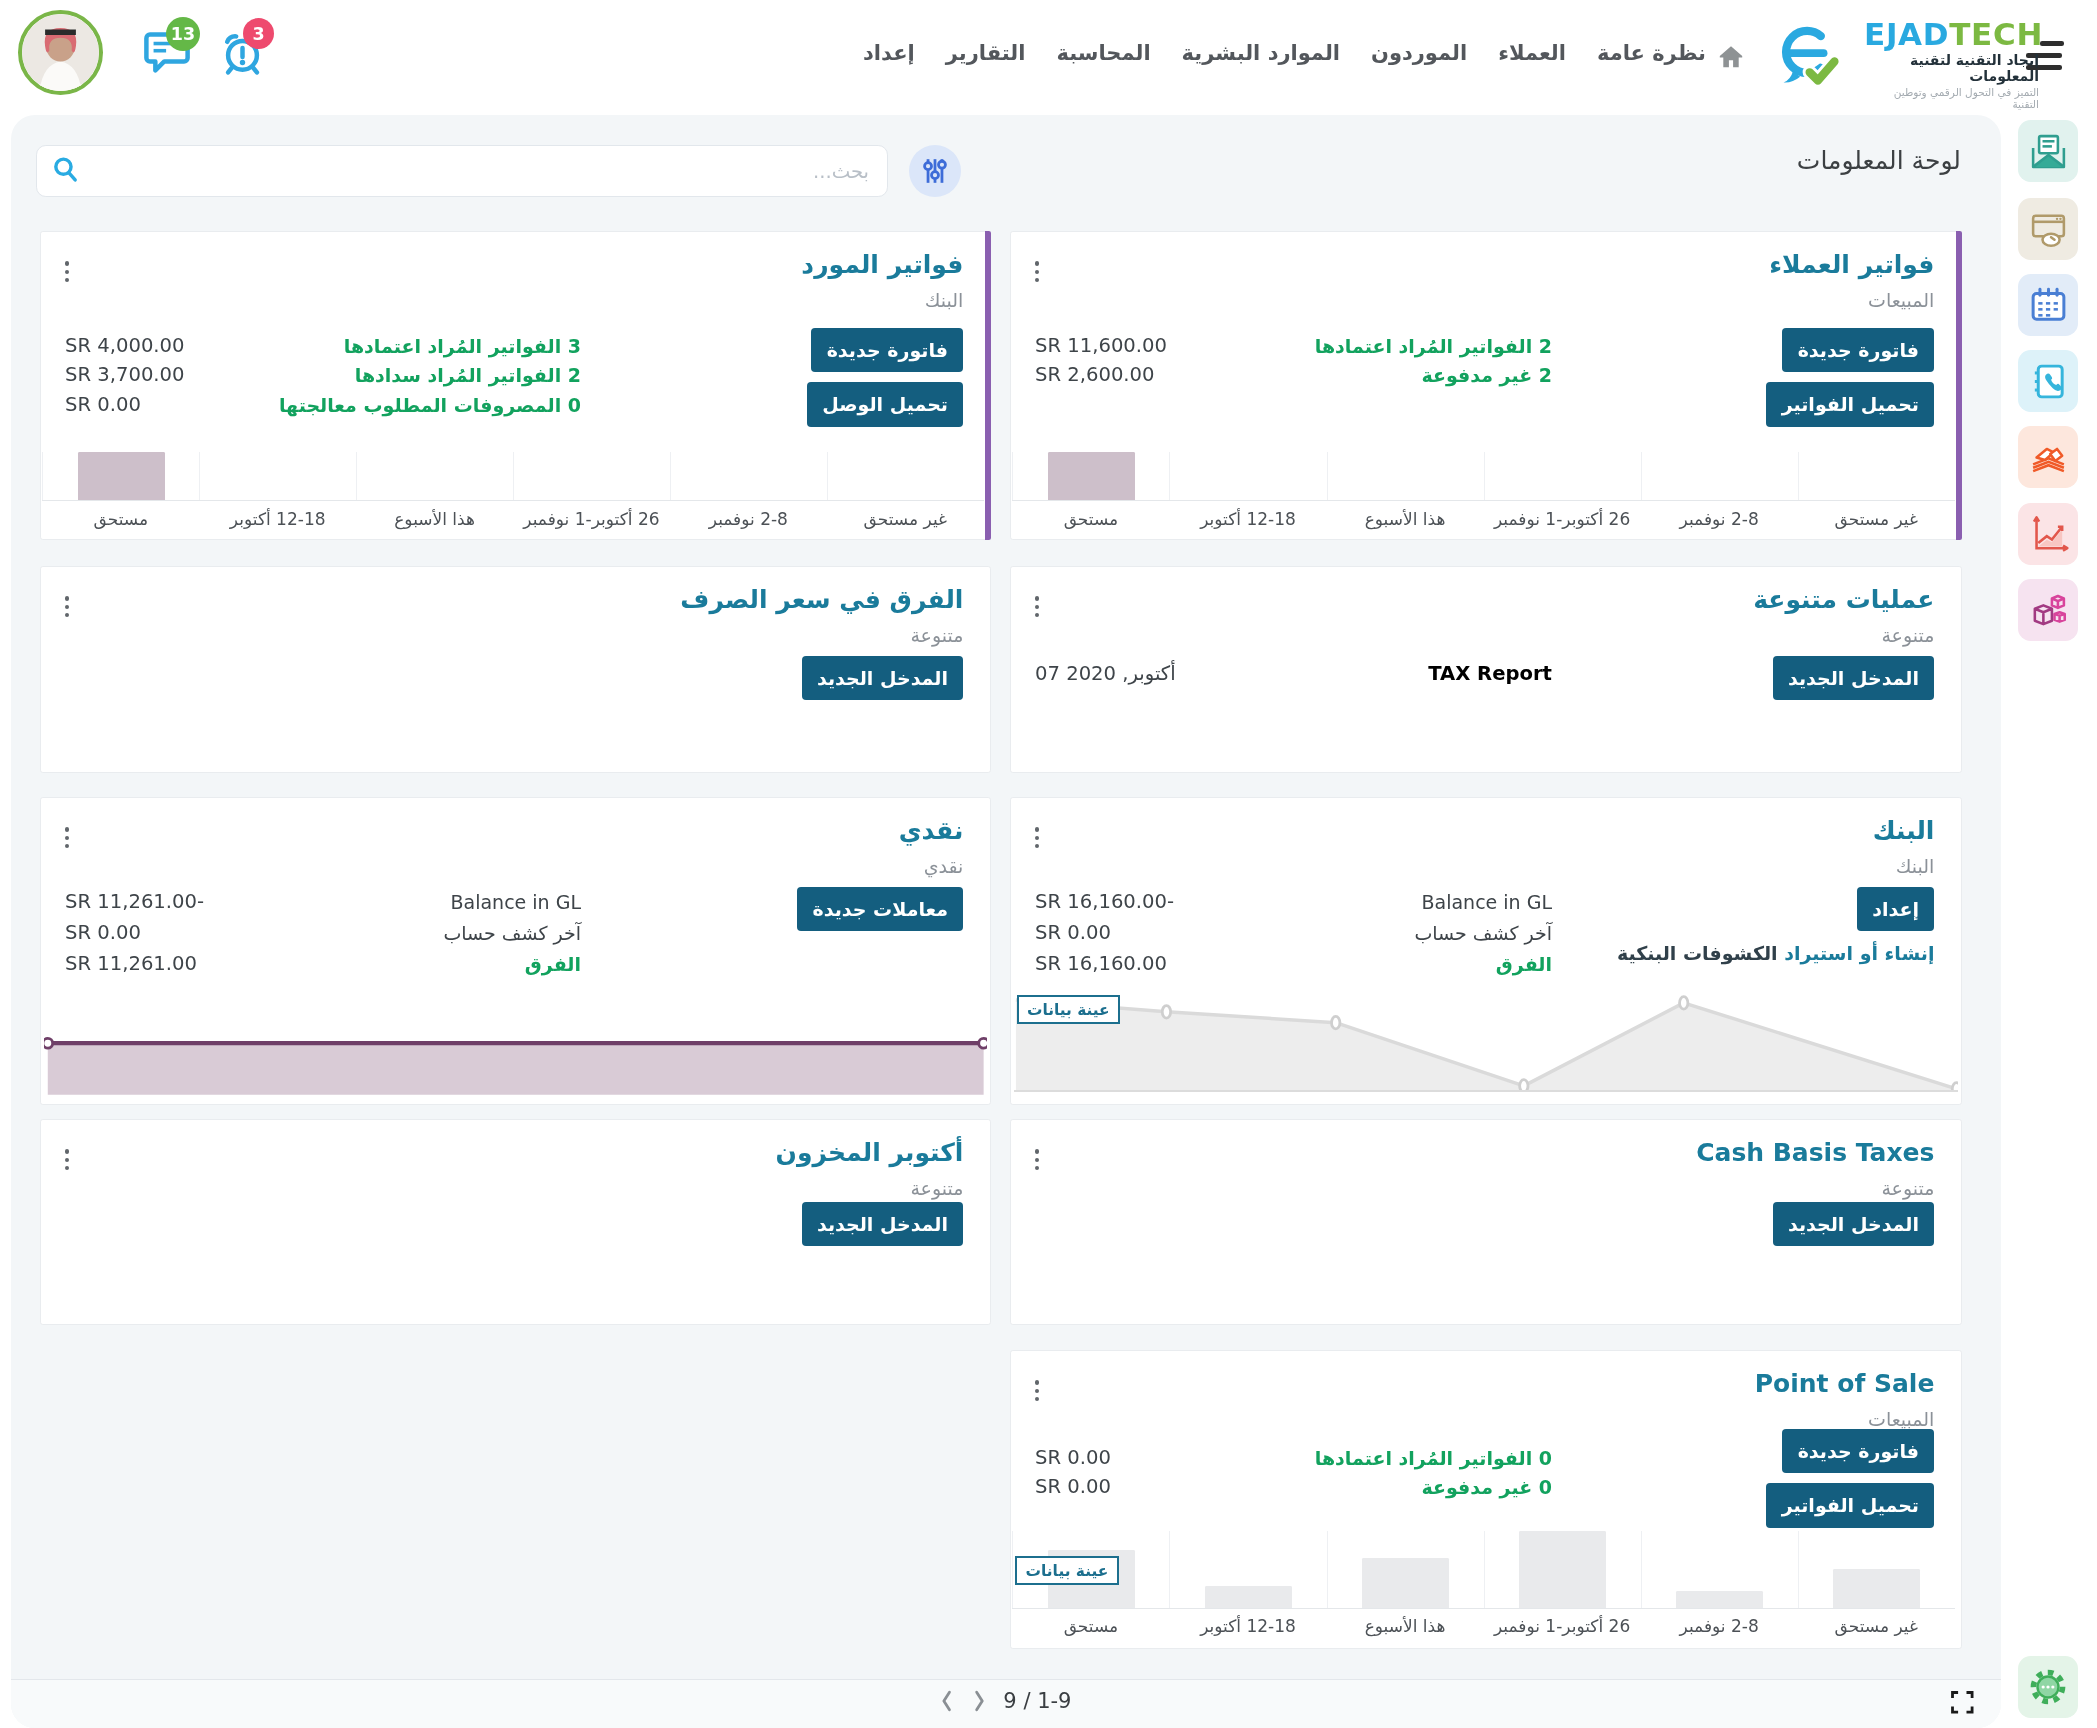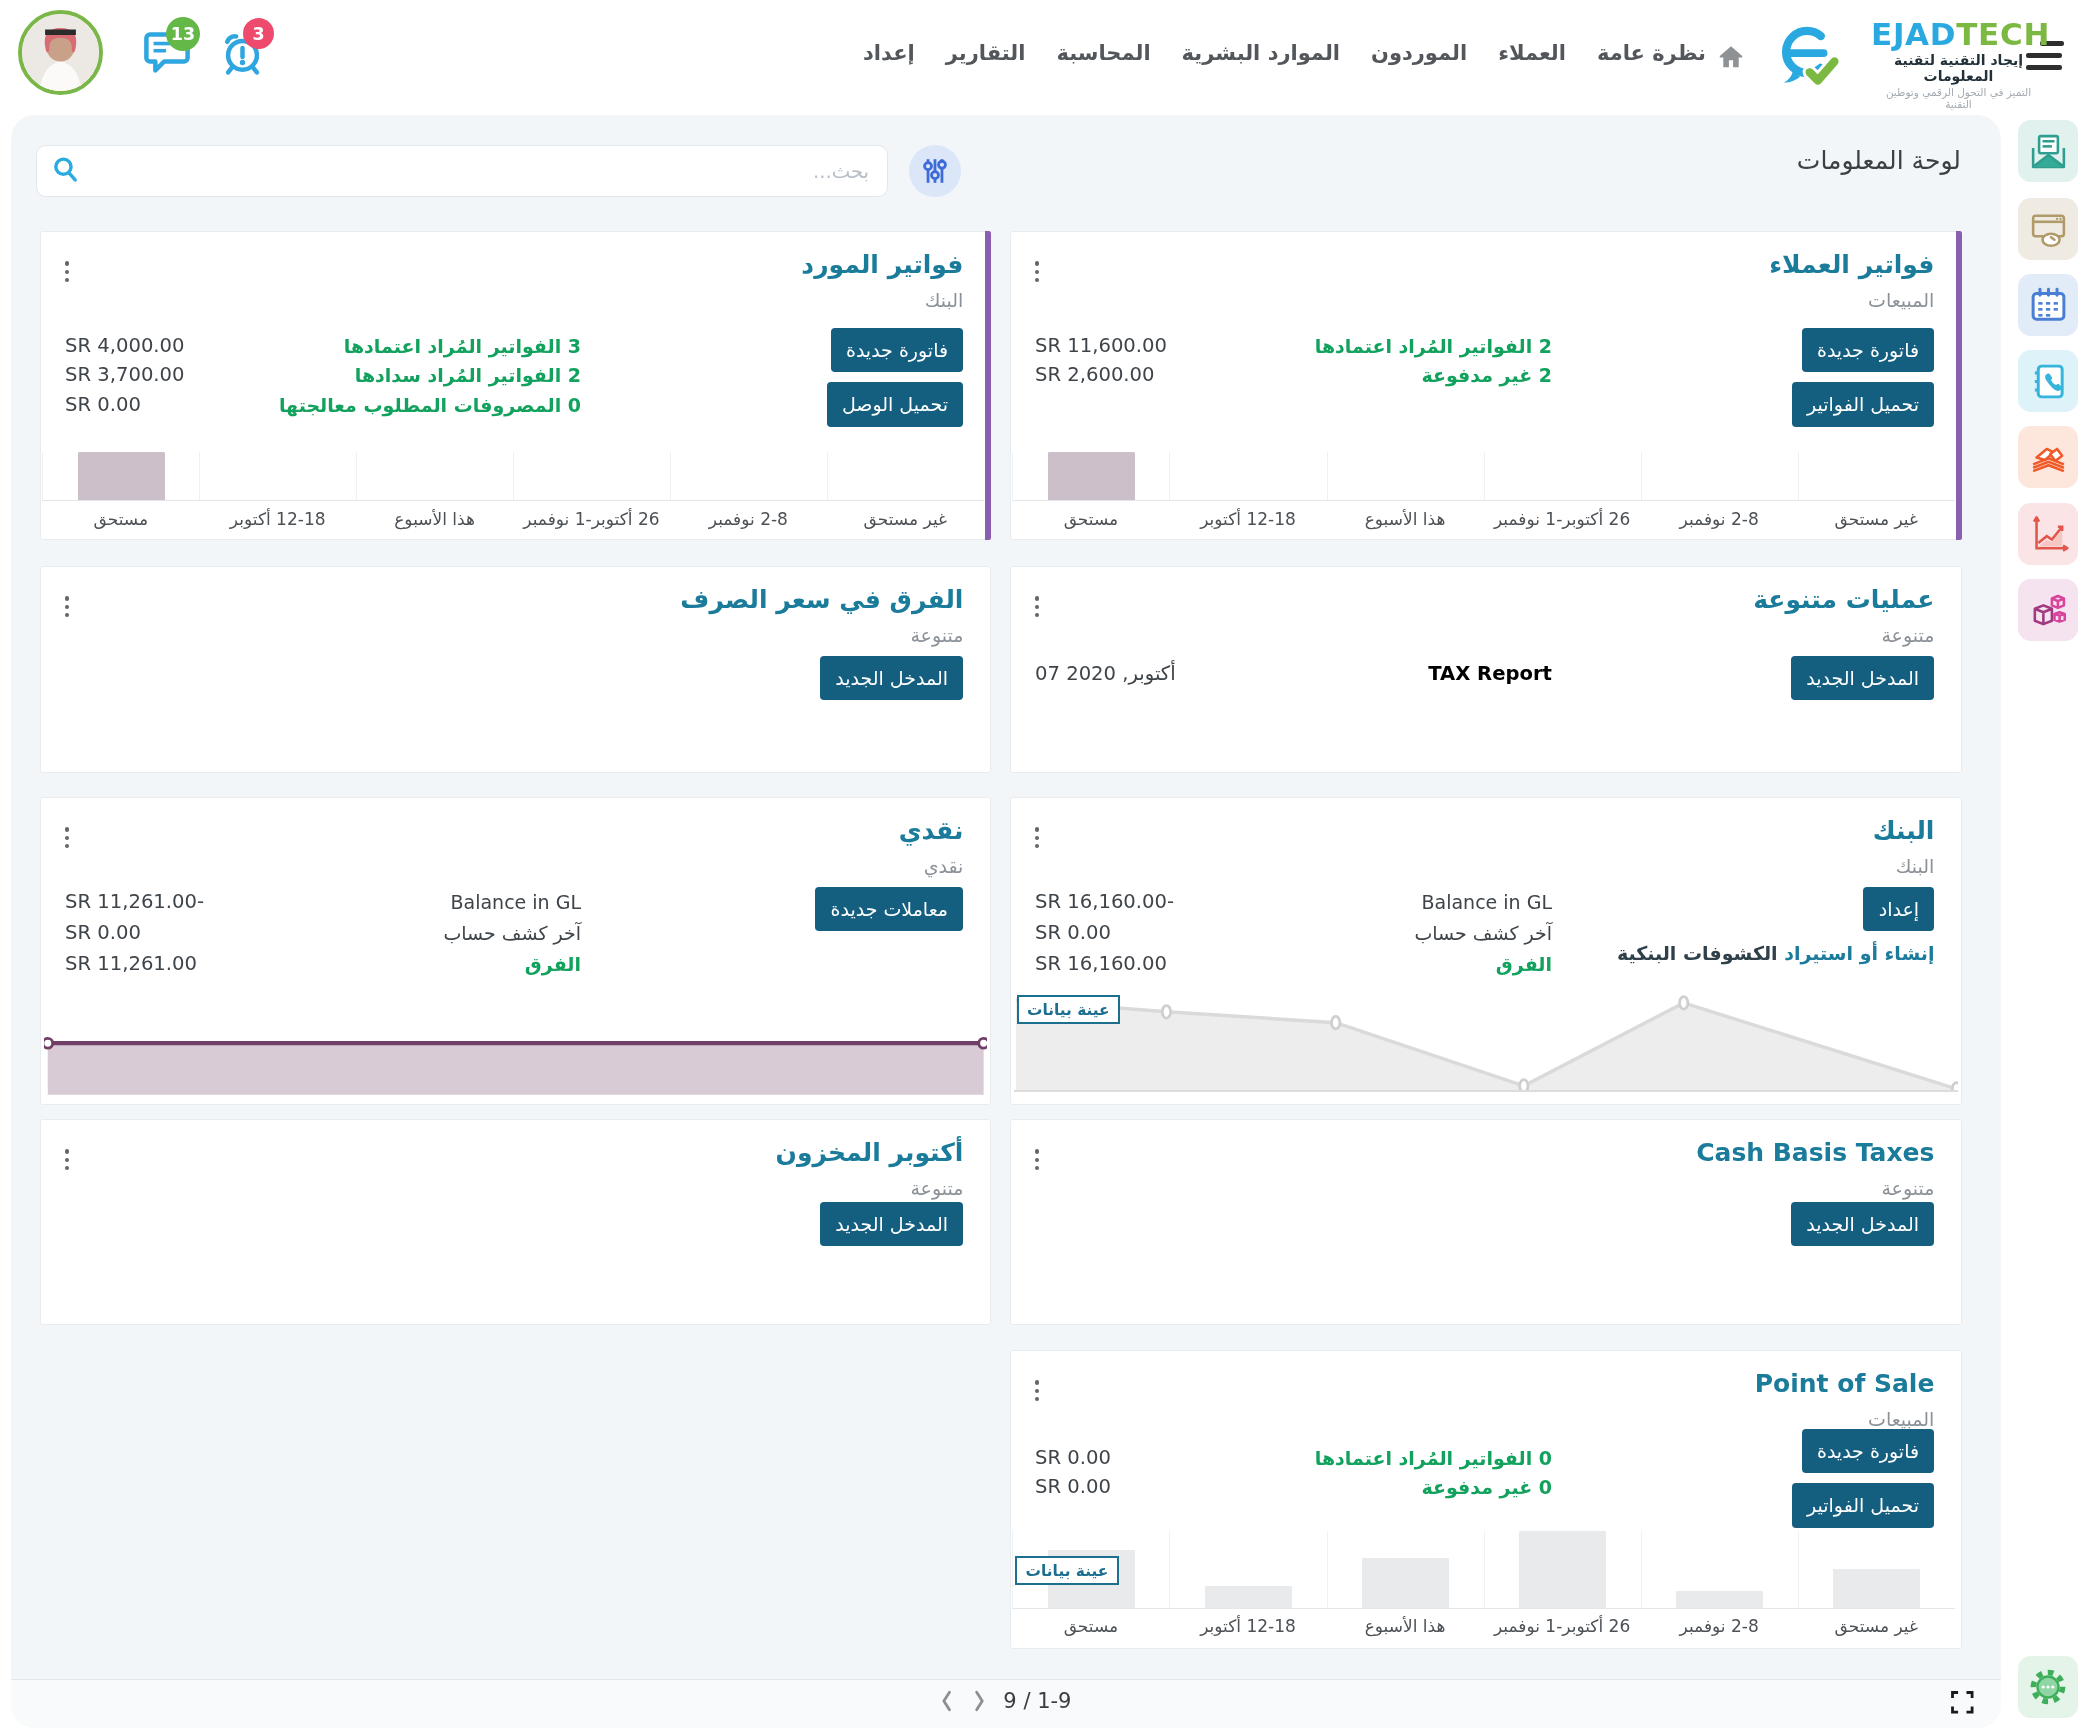--- a/index.html
+++ b/index.html
@@ -4,21 +4,21 @@
 <style>
   html,body{margin:0;padding:0;background:#fff;}
   body{width:2097px;height:1728px;position:relative;font-family:"DejaVu Sans","Liberation Sans",sans-serif;overflow:hidden;}
   
   .topbar{position:absolute;left:0;top:0;width:2097px;height:113px;background:#fff;}
   .burger{position:absolute;left:2026px;top:41px;width:38px;cursor:pointer;}
   .burger i{display:block;height:4.9px;background:#2e2e2e;border-radius:2.1px;margin-bottom:7px;}
   .burger i.short{width:24px;margin-left:14px;}
   .burger i.long{width:36px;}
   .logo{position:absolute;left:1774px;top:18px;display:flex;align-items:flex-start;}
-  .logo-text{margin-left:27px;width:175px;text-align:center;}
+  .logo-text{margin-left:20px;width:175px;text-align:right;}
   .brand{font-size:31px;font-weight:800;letter-spacing:0.7px;line-height:1.05;}
   .brand .b1{color:#29a9e0;}
   .brand .b2{color:#7cb942;}
   .tg1{font-size:14px;font-weight:700;color:#23313a;direction:rtl;margin-top:1.4px;}
   .tg2{font-size:10.5px;color:#a4abb1;direction:rtl;margin-top:2.1px;}
   .home-ic{position:absolute;left:1717px;top:42px;}
   .mainnav{position:absolute;left:1049px;top:41px;width:657px;display:flex;direction:rtl;gap:31px;align-items:center;}
   .mainnav span{font-size:21px;font-weight:600;color:#53575c;white-space:nowrap;cursor:pointer;}
   .avatar{position:absolute;left:18px;top:9.8px;width:85px;height:85px;border-radius:50%;border:4.2px solid #7ab648;background:#fff;box-sizing:border-box;overflow:hidden;cursor:pointer;}
   .badge{position:absolute;color:#fff;font-weight:700;border-radius:50%;display:flex;align-items:center;justify-content:center;}
@@ -33,21 +33,21 @@
   .search .mag{margin-left:14px;}
   .filterbtn{position:absolute;left:909px;top:145px;width:52px;height:52px;border-radius:50%;background:#dbe6f9;display:flex;align-items:center;justify-content:center;cursor:pointer;}
   
   .card{position:absolute;background:#fff;border:0.7px solid #e9ecef;border-radius:2.8px;direction:rtl;box-sizing:border-box;}
   .accent-line{position:absolute;top:-0.7px;bottom:-0.7px;right:-0.7px;width:5.6px;background:#8a5fb0;border-radius:0 2.1px 2.1px 0;}
   .kebab{position:absolute;left:21px;top:26.6px;display:flex;flex-direction:column;gap:4.2px;cursor:pointer;padding:2.8px;}
   .kebab i{width:4.2px;height:4.2px;border-radius:50%;background:#61666b;}
   .card-title{position:absolute;right:26.6px;top:18px;font-size:25px;font-weight:700;color:#1a7b9b;white-space:nowrap;}
   .card-sub{position:absolute;right:26.6px;top:57px;font-size:19px;color:#8b9198;}
   .actions{position:absolute;right:26.6px;display:flex;flex-direction:column;align-items:flex-start;gap:9.8px;}
-  .btn{background:#145e7f;color:#fff;font-size:19px;font-weight:400;padding:11.2px 15.4px;border:none;border-radius:4px;white-space:nowrap;cursor:pointer;font-family:inherit;}
+  .btn{background:#145e7f;color:#fff;font-size:19px;font-weight:700;padding:11.2px 15.4px;border:none;border-radius:4px;white-space:nowrap;cursor:pointer;font-family:inherit;}
   .stat-row{position:absolute;left:24px;right:409px;display:flex;justify-content:space-between;align-items:center;}
   .stat-link{font-size:19px;font-weight:600;color:#12a25e;cursor:pointer;white-space:nowrap;}
   .stat-label{font-size:19px;color:#3e4449;white-space:nowrap;}
   .stat-label.green{color:#12a25e;font-weight:bold;}
   .stat-amount{font-size:19.6px;color:#3e4449;direction:ltr;white-space:nowrap;}
   .s1{top:102px;}.s2{top:131px;}.s3{top:161px;}
   .bank-s .s1{top:92px;}.bank-s .s2{top:123px;}.bank-s .s3{top:154px;}
   .pos-s .s1{top:95px;}.pos-s .s2{top:124px;}
   .tax-row{top:95px;}
   .tax-link{font-size:19.6px;font-weight:600;color:#000000;cursor:pointer;}

